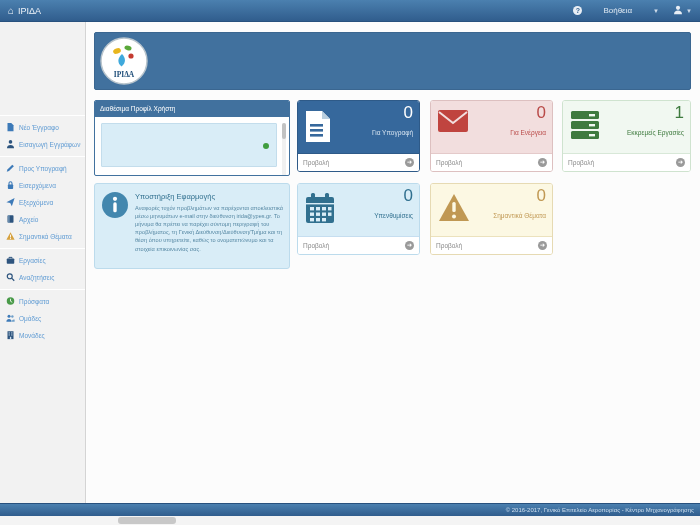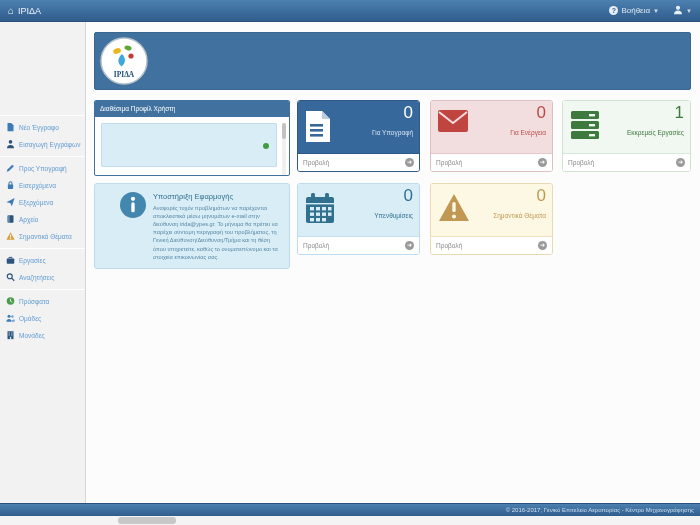--- a/index.html
+++ b/index.html
@@ -7,21 +7,21 @@
               font-family:"Liberation Sans", sans-serif; }
   .screen { position:relative; width:700px; height:525px; background:#fdfdfd; overflow:hidden; }
 
   
   .navbar { position:absolute; top:0; left:0; right:0; height:22px;
             background:linear-gradient(#4b80af,#305d8d); border-bottom:1px solid #28517e;
             display:flex; align-items:center; padding:0 8px; color:#fff; z-index:5; }
   .brand { display:flex; align-items:center; gap:4px; font-size:9px; color:#eef3f9; }
   .home-glyph { font-size:10px; line-height:1; }
   .nav-right { margin-left:auto; display:flex; align-items:center; gap:14px; font-size:8px; color:#dfe9f3; }
-  .nav-help { display:flex; align-items:center; gap:3px; cursor:pointer; }
+  .nav-help { display:flex; align-items:center; gap:21px; cursor:pointer; }
   .q-circle { width:9px; height:9px; border-radius:50%; background:#e8eef5; color:#35628f;
               font-size:7px; font-weight:bold; display:flex; align-items:center; justify-content:center; }
   .caret { font-size:6px; color:#cfdceb; }
   .nav-user { display:flex; align-items:center; gap:3px; cursor:pointer; }
 
   
   .sidebar { position:absolute; top:22px; left:0; width:86px; bottom:22px;
              background:#f2f2f2; border-right:1px solid #d4d4d4; }
   .side-menu { margin-top:93px; }
   .side-divider { height:1px; background:#dcdcdc; border-bottom:1px solid #ffffff; margin:3px 0; }
@@ -80,21 +80,21 @@
   .card-lblue .card-footer { border-top:1px solid #c6def0; }
 
   .card-yellow { left:343px; top:161px; border-color:#e6dab3; }
   .card-yellow .card-body { background:#fcf8e3; }
   .card-yellow .card-count, .card-yellow .card-label { color:#c09853; }
   .card-yellow .card-footer { border-top:1px solid #ece2bd; }
 
   
   .support { position:absolute; left:7px; top:161px; width:196px; height:86px;
              background:#d9edf7; border:1px solid #bcdbec; border-radius:3px;
-             display:flex; padding:8px 6px 6px 25px; gap:7px; }
+             display:flex; padding:8px 6px 6px 7px; gap:7px; }
   .support-text { flex:1; }
   .support-title { font-size:7.5px; color:#31708f; margin-bottom:3px; }
   .support-body { font-size:5.6px; line-height:1.45; color:#5587a3; }
 
   
   .footer { position:absolute; left:0; right:0; bottom:9px; height:13px;
             background:linear-gradient(#4b80af,#305d8d); border-top:1px solid #28517e;
             display:flex; align-items:center; justify-content:flex-end;
             padding-right:6px; font-size:6px; color:#cfdfee; }
   .bottom-strip { position:absolute; left:0; right:0; bottom:0; height:9px; background:#f4f4f4; }

